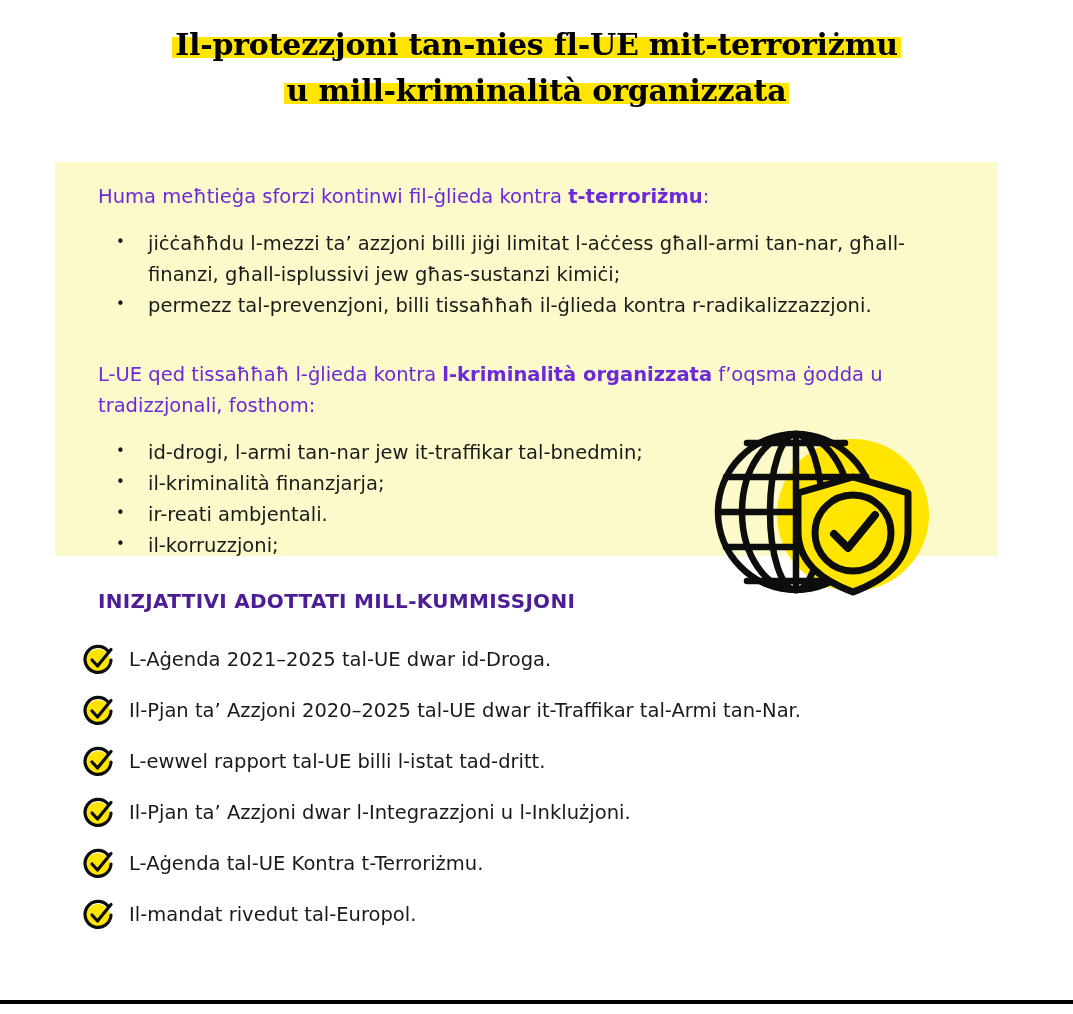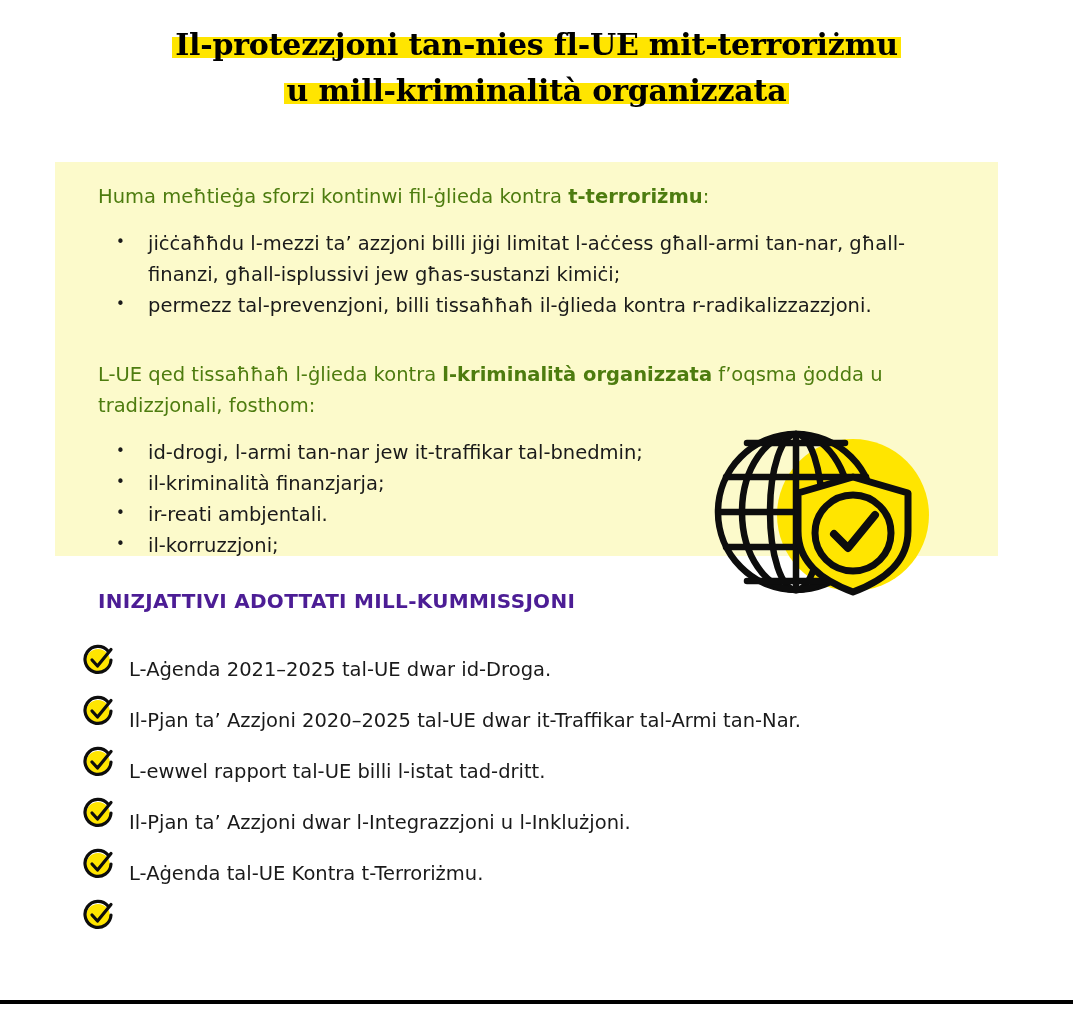--- a/index.html
+++ b/index.html
@@ -68,21 +68,21 @@
     position: absolute;
     left: 43px;
     top: 19px;
     width: 880px;
   }
 
   .body-text {
     font-family: "DejaVu Sans", sans-serif;
     font-size: 19.5px;
     line-height: 31px;
-    color: #4d7c0f;
+    color: #6d28d9;
   }
   .body-text b { font-weight: bold; }
 
   ul.dotlist {
     list-style: none;
     margin: 16px;
     padding: 0;
   }
   ul.dotlist li {
     position: relative;
@@ -128,21 +128,21 @@
     position: absolute;
     left: 82px;
     top: 643px;
     width: 960px;
   }
   .check-item {
     position: relative;
     min-height: 51px;
     padding-left: 47px;
     display: flex;
-    align-items: center;
+    align-items: flex-start;
   }
   .check-icon {
     position: absolute;
     left: 0;
     top: 0;
     width: 34px;
     height: 34px;
   }
   .check-label {
     font-family: "DejaVu Sans", sans-serif;
@@ -291,17 +291,18 @@
   </div>
 
   <div class="check-item">
     <span class="check-icon">
       <svg viewBox="0 0 34 34" width="34" height="34" xmlns="http://www.w3.org/2000/svg">
         <circle cx="16" cy="18" r="12" fill="#ffe500"></circle>
         <path d="M26 8 A13 13 0 1 0 29 17" fill="none" stroke="#0d0d0d" stroke-width="3.2" stroke-linecap="round"></path>
         <path d="M10 17 L15.5 23 L29 6.5" fill="none" stroke="#0d0d0d" stroke-width="3.2" stroke-linecap="round" stroke-linejoin="round"></path>
       </svg>
     </span>
+    <span class="check-label">Il-mandat rivedut tal-Europol.</span>
   </div>
 
 </div>
 
 <div class="footer-rule"></div>
 
 </body></html>

